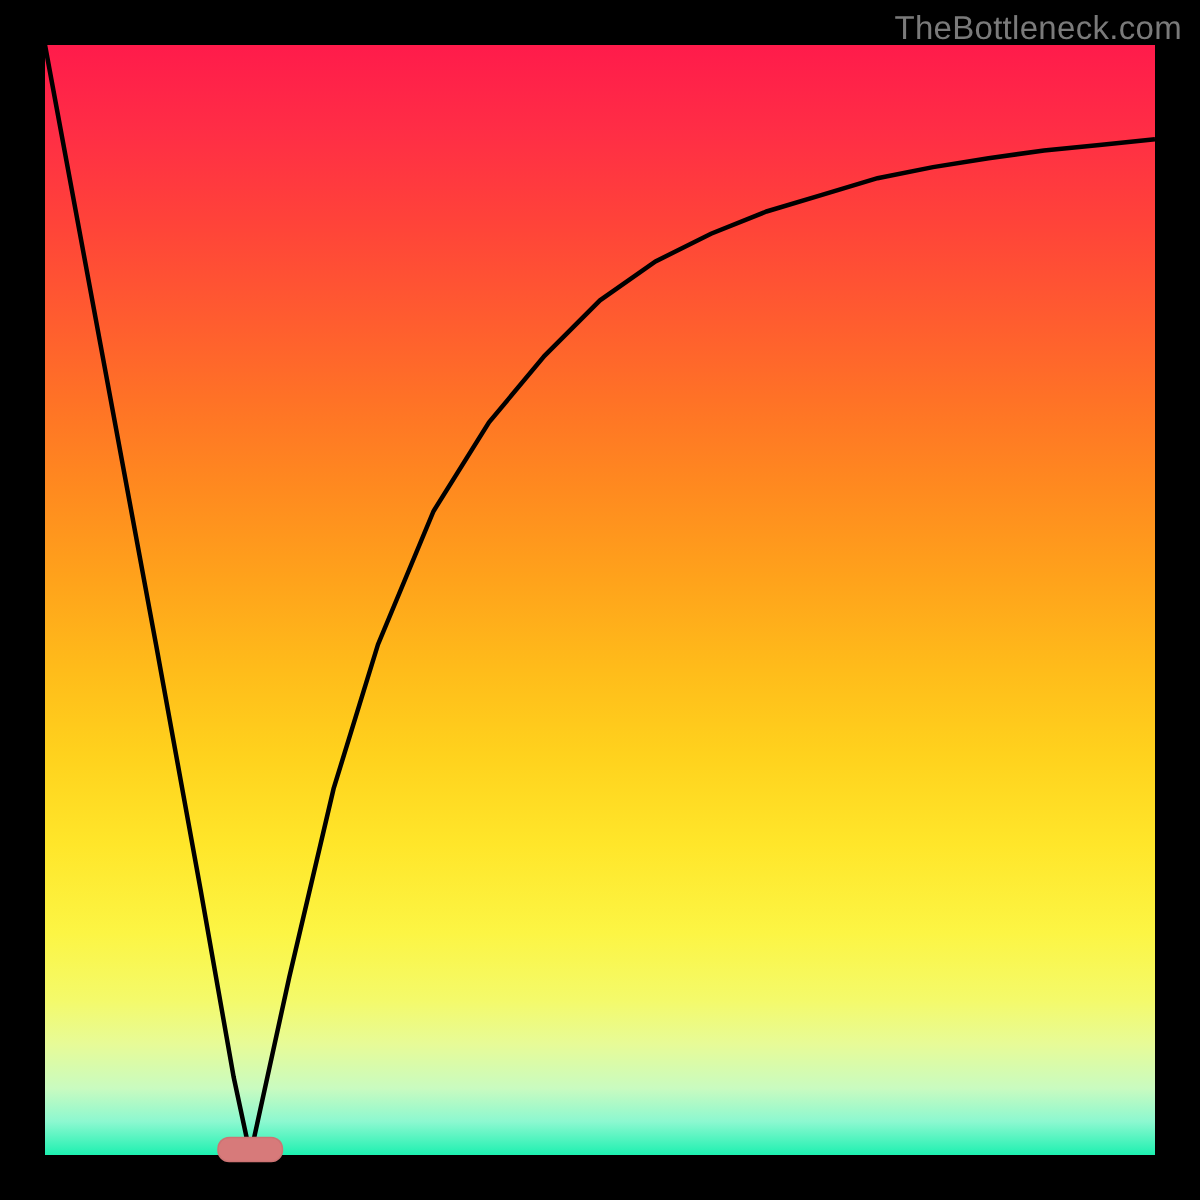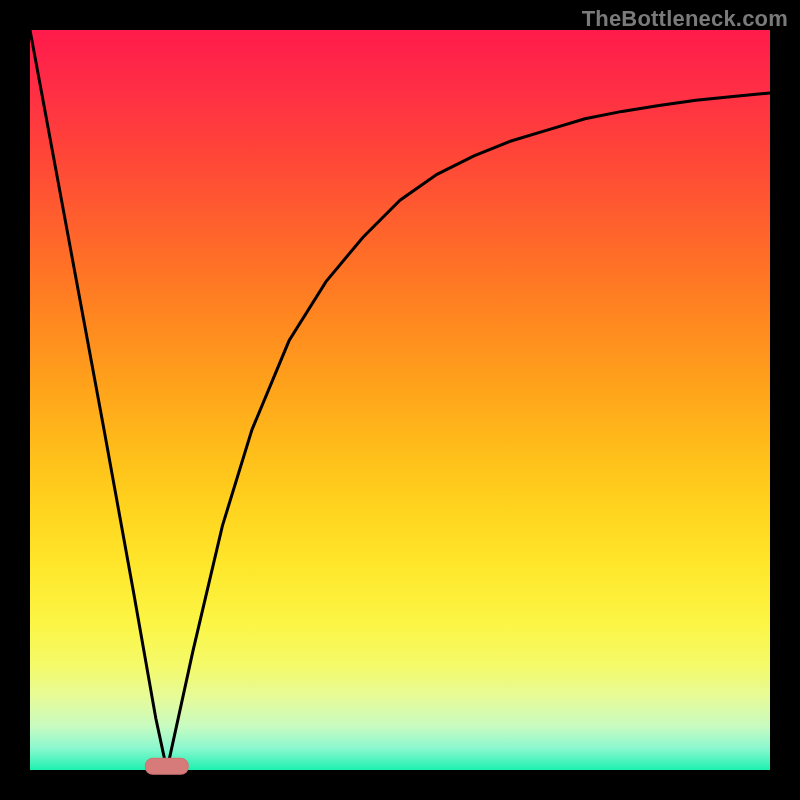--- a/index.html
+++ b/index.html
@@ -41,21 +41,21 @@
       #8cf8d0 97%,
       #1df0b0 100%
     );
   }
   .watermark {
     position: absolute;
     top: 6px;
     right: 12px;
     color: #7a7a7a;
     font-size: 22px;
-    font-weight: 700;
+    font-weight: 400;
     letter-spacing: 0.2px;
     user-select: none;
   }
   svg.curves {
     position: absolute;
     left: 0;
     top: 0;
     width: 740px;
     height: 740px;
     overflow: visible;

